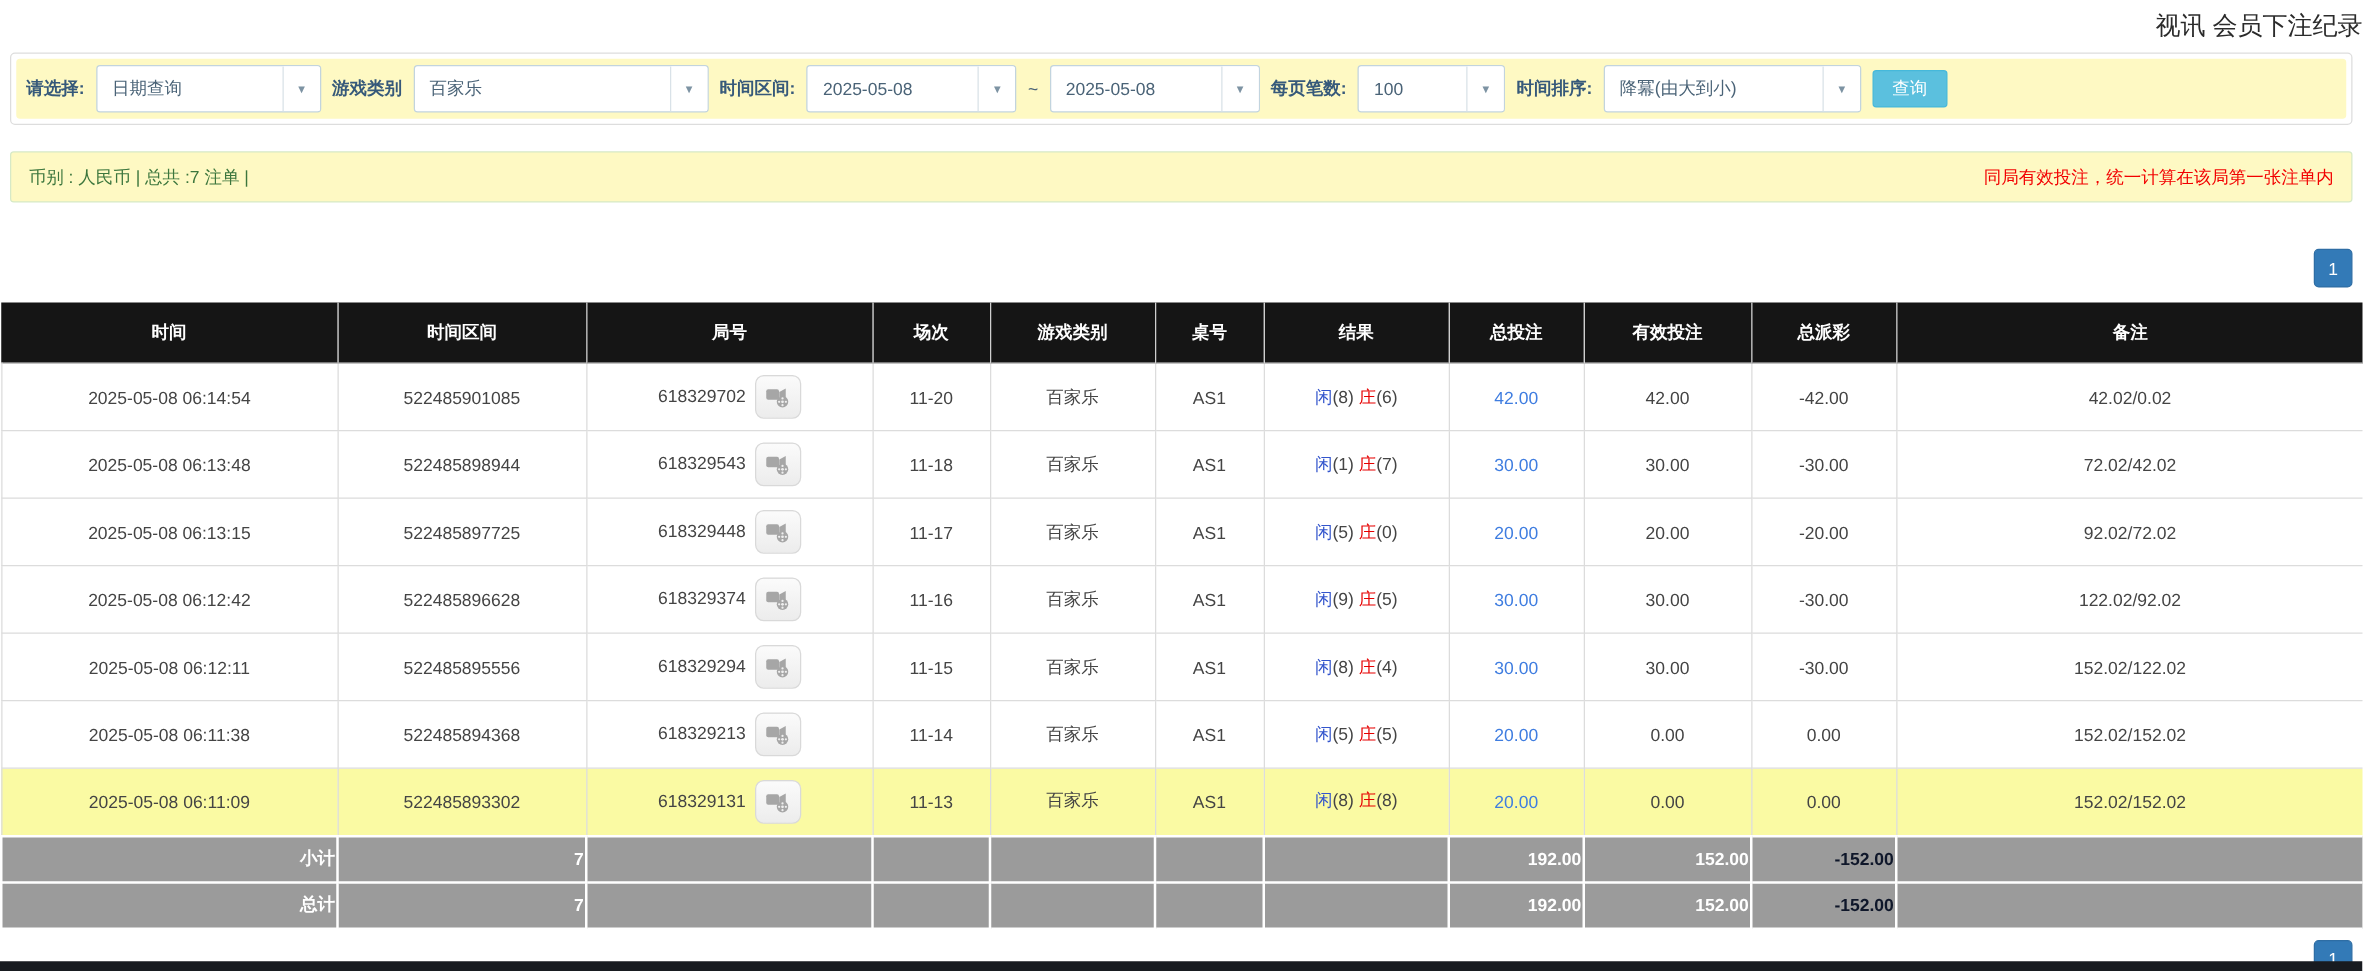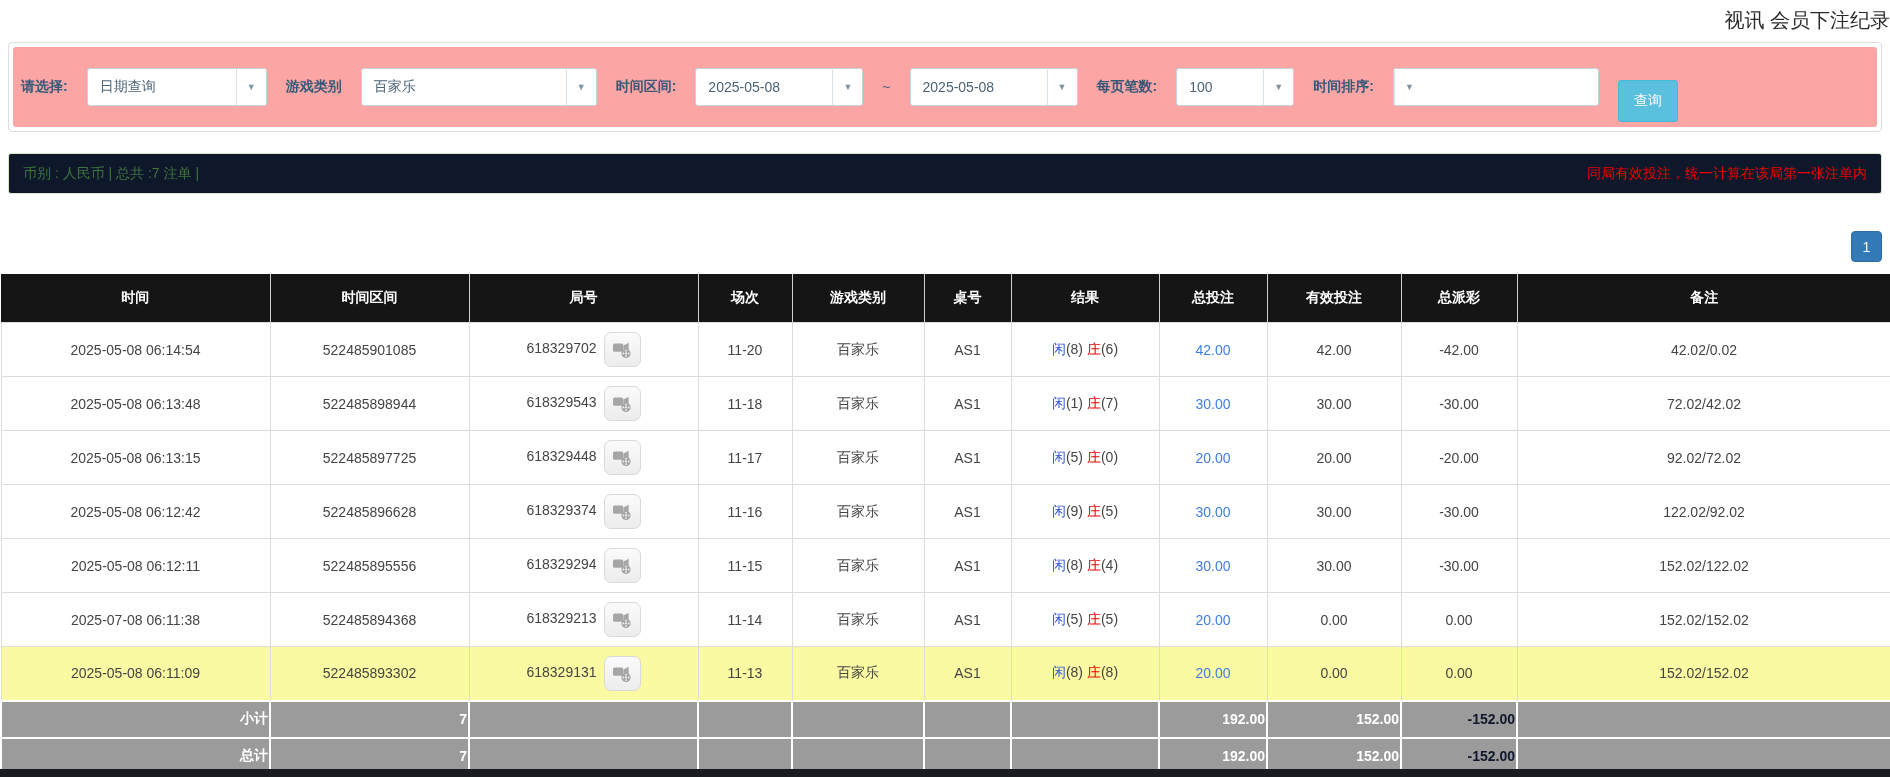--- a/index.html
+++ b/index.html
@@ -7,30 +7,30 @@
   body {
     width:1890px; height:777px; position:relative; overflow:hidden;
     background:#fff; color:#333;
     font-family:"Liberation Sans","DejaVu Sans",sans-serif; font-size:14px;
   }
   
   .page-title { font-size:20px; font-weight:500; color:#2b2b2b; padding:7px 0 0 10px; height:34px;text-align:right; }
 
   
   .filter-panel { margin:8px 8px 0 8px; border:1px solid #ddd; border-radius:4px; background:#fff; padding:4px; }
-  .filter-bar { background:#fca5a5; border-radius:3px; padding:5px 8px; display:flex; align-items:center; gap:19px; }
+  .filter-bar { background:#fef9c3; border-radius:3px; padding:5px 8px; display:flex; align-items:center; gap:9px; }
   .f-label { color:#36597a; font-weight:bold; white-space:nowrap; }
   .sel { display:inline-flex; align-items:stretch; background:#fff; border:1px solid #c2d4de; border-radius:3px; height:38px; overflow:hidden; }
   .sel .sel-text { display:flex; align-items:center; padding:0 12px; color:#4a6377; flex:1; white-space:nowrap; }
   .sel .sel-arrow { width:30px; border-left:1px solid #d9e2e8; display:flex; align-items:center; justify-content:center; color:#7d93a3; font-size:9px; background:#fff; }
   .tilde { color:#4a6377; }
-  .btn-search { height:42px; padding:0 15px; background:#5bc0de; border:1px solid #46b8da; border-radius:3px; color:#fff; font-size:14px; cursor:pointer; font-family:inherit;margin-top:28px; }
-
-  
-  .summary-bar { margin:21px 8px 0 8px; background:#0f172a; border:1px solid #d6e9c6; border-radius:3px; height:41px;
+  .btn-search { height:30px; padding:0 15px; background:#5bc0de; border:1px solid #46b8da; border-radius:3px; color:#fff; font-size:14px; cursor:pointer; font-family:inherit; }
+
+  
+  .summary-bar { margin:21px 8px 0 8px; background:#fef9c3; border:1px solid #d6e9c6; border-radius:3px; height:41px;
     display:flex; align-items:center; justify-content:space-between; padding:0 14px; }
   .summary-left { color:#3c763d; }
   .summary-right { color:#f20000; }
 
   
   .pager { display:flex; justify-content:flex-end; margin:0 8px; }
   .pager-top { margin-top:37px; margin-bottom:12px; }
   .pager-bottom { margin-top:8px; }
   .page-btn { min-width:31px; height:31px; background:#337ab7; border:1px solid #2e6da4; border-radius:4px;
     color:#fff; display:flex; align-items:center; justify-content:center; font-size:14px; cursor:pointer; }
@@ -87,20 +87,21 @@
     </div>
 
     <span class="f-label">每页笔数:</span>
     <div class="sel" style="width:118px">
       <span class="sel-text">100</span>
       <span class="sel-arrow">▼</span>
     </div>
 
     <span class="f-label">时间排序:</span>
     <div class="sel" style="width:206px">
+      <span class="sel-text">降冪(由大到小)</span>
       <span class="sel-arrow">▼</span>
     </div>
 
     <button class="btn-search">查询</button>
   </div>
 </div>
 
 <div class="summary-bar">
   <span class="summary-left">币别 : 人民币 | 总共 :7 注单 |</span>
   <span class="summary-right">同局有效投注，统一计算在该局第一张注单内</span>
@@ -299,21 +300,21 @@
     <td>
       <span class="res-player">闲</span><span class="res-score">(8)</span>
       <span class="res-banker">庄</span><span class="res-score">(4)</span>
     </td>
     <td><span class="amount-link">30.00</span></td>
     <td>30.00</td>
     <td class="neg">-30.00</td>
     <td>152.02/122.02</td>
   </tr>
       <tr>
-    <td>2025-07-08 06:11:38</td>
+    <td>2025-05-08 06:11:38</td>
     <td>522485894368</td>
     <td>
       <span>618329213</span><span class="video-btn">
             <svg width="21" height="19" viewBox="0 0 21 19">
               <g fill="#a6a6a6">
                 <rect x="1" y="3.4" width="10.2" height="8.4" rx="1.6"></rect>
                 <polygon points="11.4,5.6 16.6,2.8 16.6,12.4 11.4,9.6"></polygon>
                 <circle cx="14" cy="13.4" r="4.6"></circle>
               </g>
               <g fill="#efefef">

